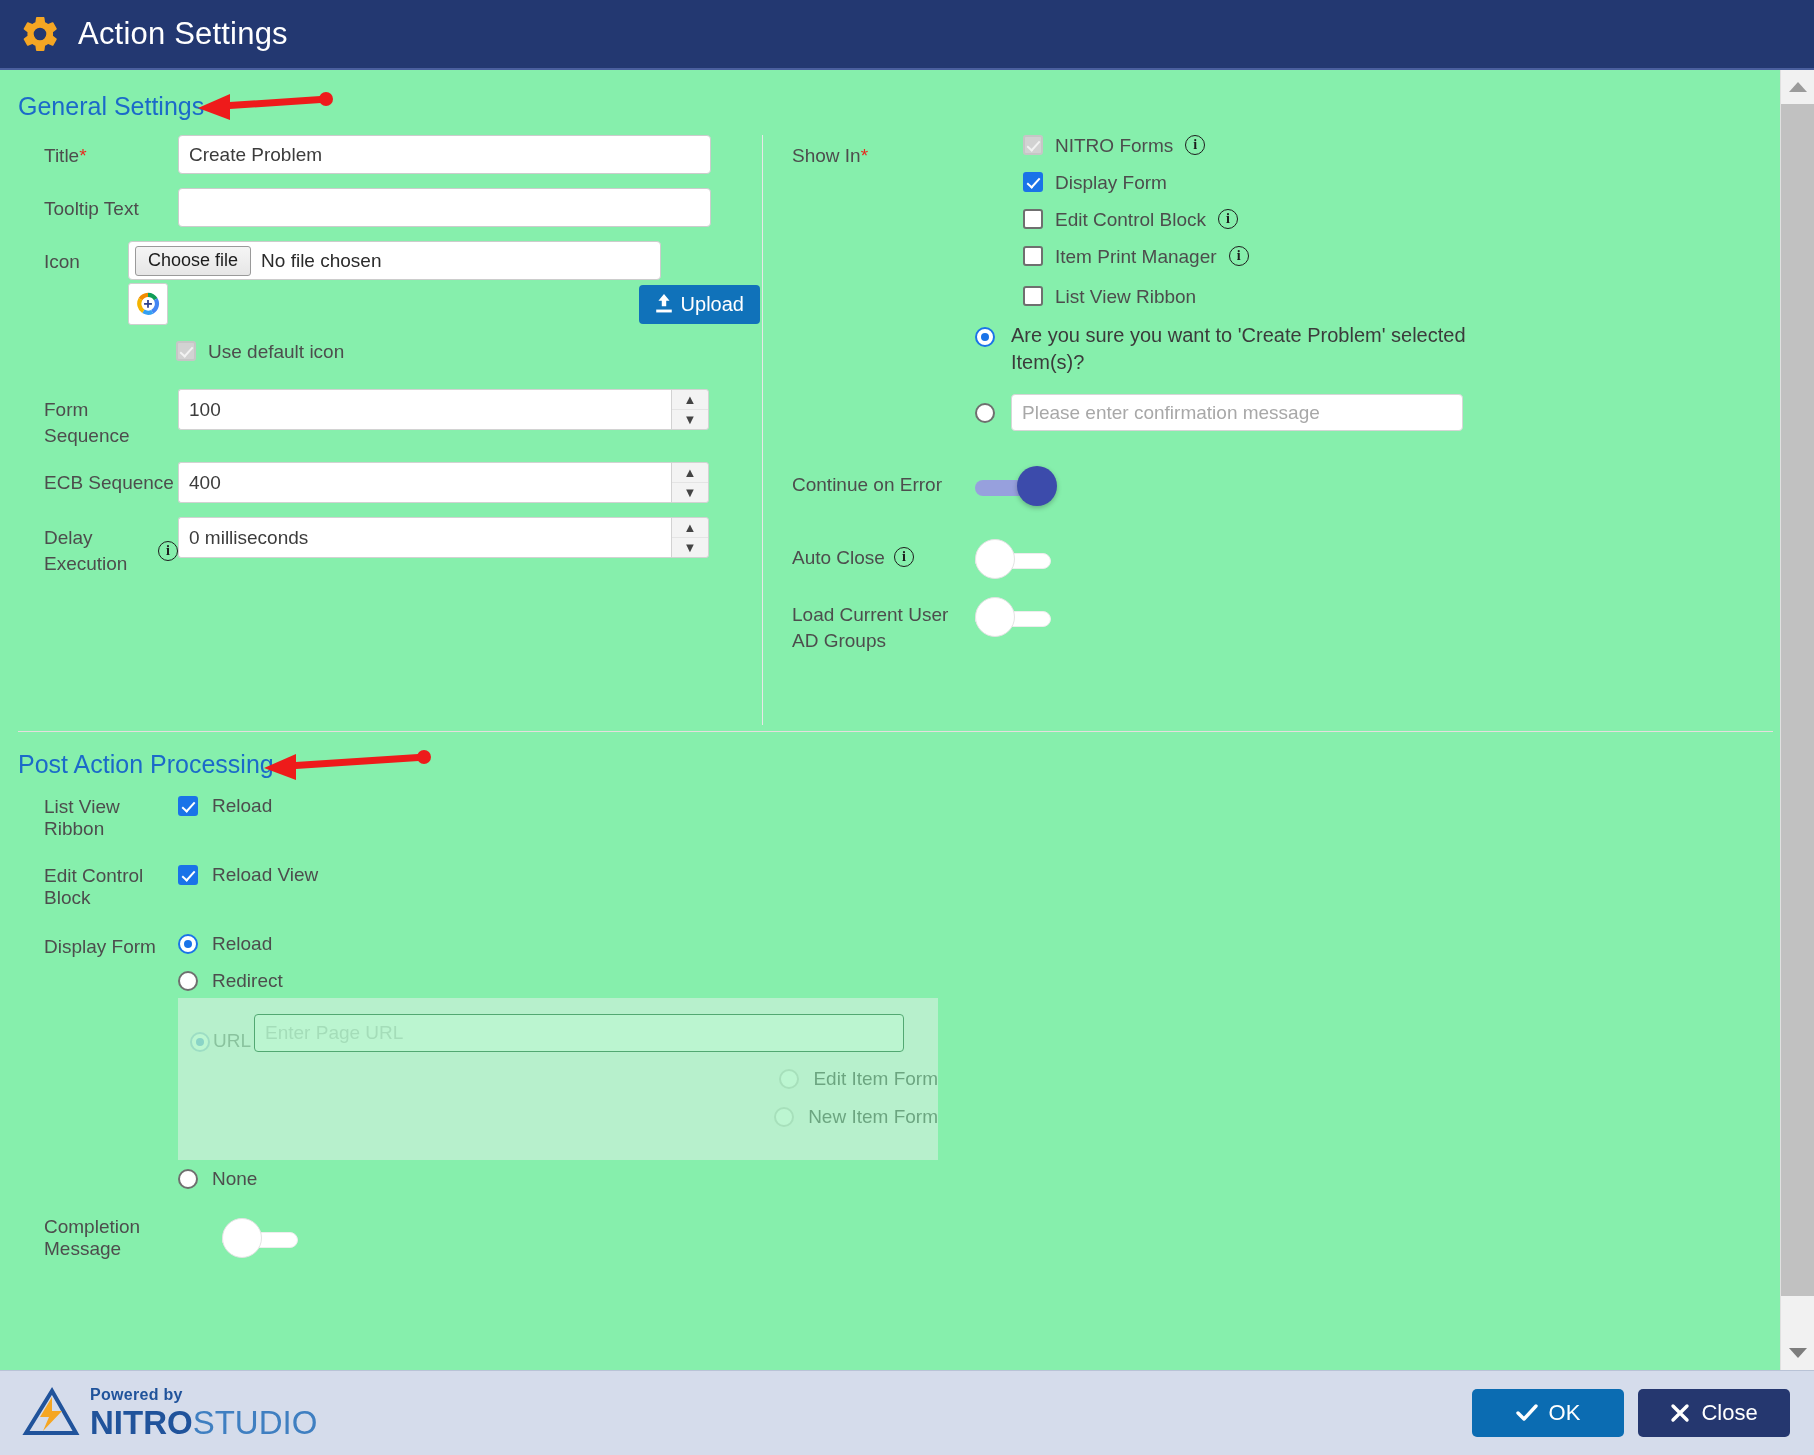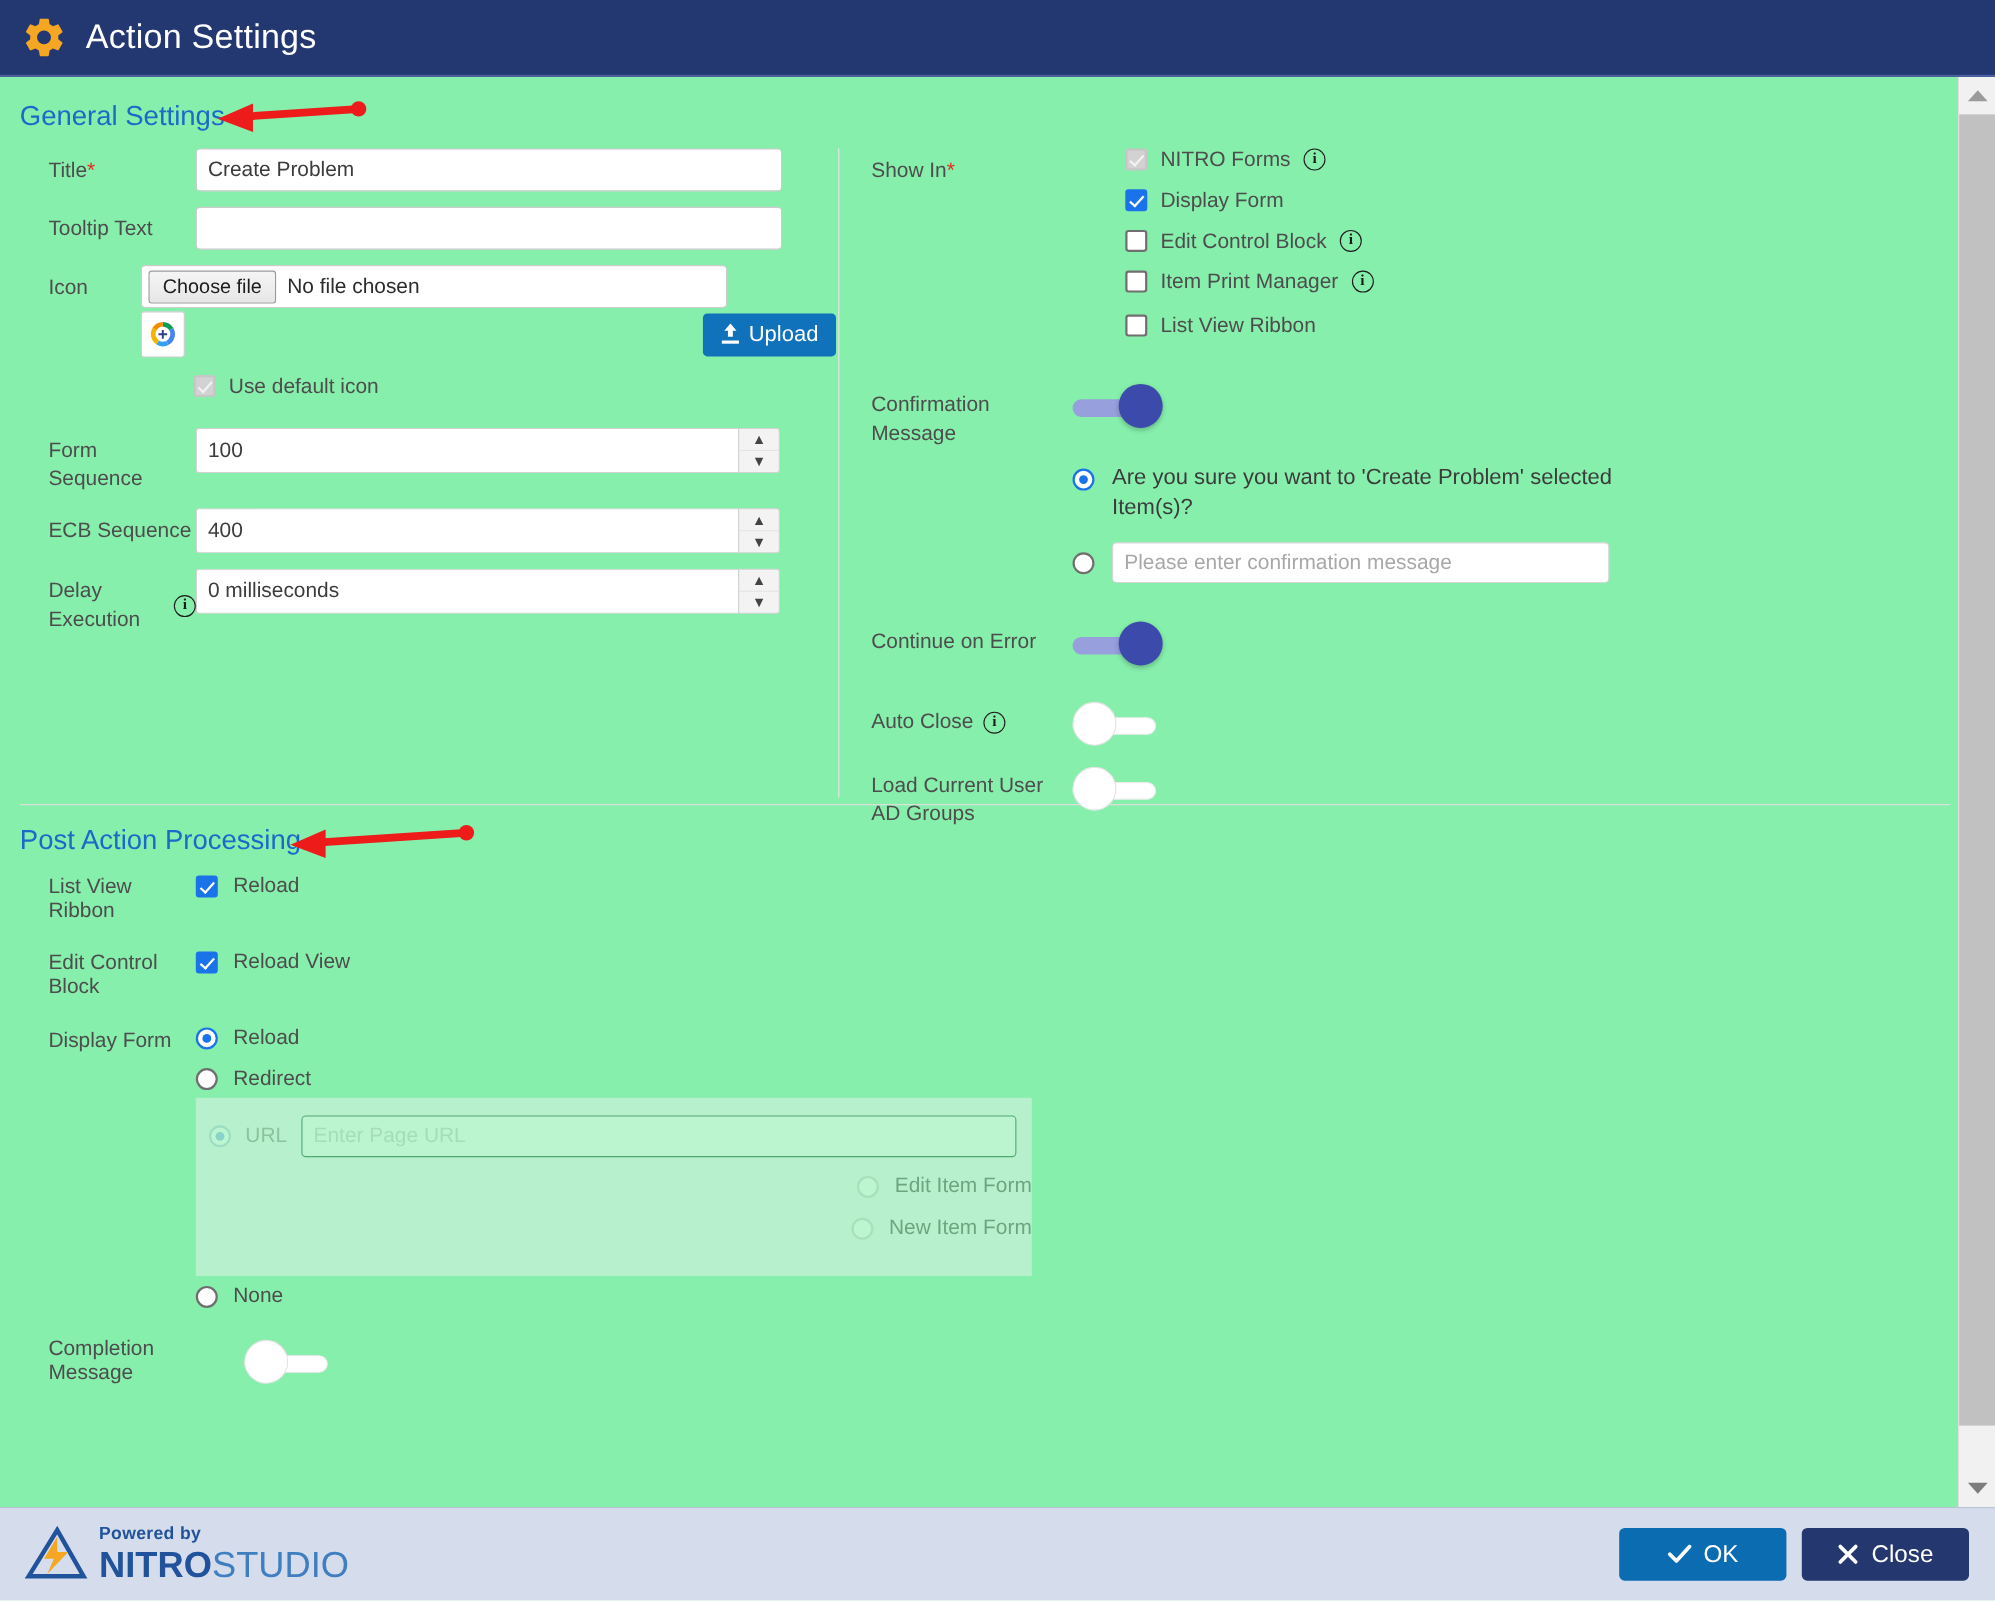--- a/index.html
+++ b/index.html
@@ -245,21 +245,21 @@
   .opt { display: flex; align-items: center; gap: 14px; margin-bottom: 15px; }
   .opt .otext { font-size: 19px; color: #4d4d4d; }
 
   .redirect-panel {
     width: 760px; background: #f3f3f3;
     padding: 16px 0 16px 12px;
     margin: 6px 0 6px 0;
     opacity: .45;
   }
   .redirect-panel .opt { margin-bottom: 16px; justify-content: flex-end; }
-  .url-row { display: flex; align-items: center; gap: 13px; margin-bottom: 16px; }
+  .url-row { display: flex; align-items: flex-end; gap: 3px; margin-bottom: 16px; }
   .url-lbl { font-size: 19px; color: #8f8f8f; }
   .url-input {
     width: 650px; height: 38px;
     border: 1px solid #14532d; border-radius: 4px;
     background: #fdfdfd; font-size: 19px; padding: 0 10px;
     outline: none; font-family: "Liberation Sans", sans-serif;
   }
   .url-input::placeholder { color: #c9c9c9; }
   .rb.faded { border-color: #b9c9e3; }
   .rb.faded.sel::after { background: #8fb4e8; }
@@ -425,30 +425,20 @@
             <span class="cbtext">Item Print Manager</span>
             <span class="info-i">i</span>
           </div>
           <div class="cbrow" style="margin-bottom:0">
             <span class="cb"></span>
             <span class="cbtext">List View Ribbon</span>
           </div>
         </div>
       </div>
 
-      <div class="rrow" style="margin-top:46px">
-        <div class="lbl lbl-right" style="padding-top:2px">
-          <div>Confirmation</div>
-          <div>Message</div>
-        </div>
-        <div class="toggle on" style="margin-top:4px">
-          <span class="track"></span>
-          <span class="knob"></span>
-        </div>
-      </div>
 
       <div style="margin-left:185px">
         <div class="conf-opt1">
           <span class="rb sel"></span>
           <span class="conf-text">Are you sure you want to 'Create Problem' selected Item(s)?</span>
         </div>
         <div class="conf-opt2">
           <span class="rb"></span>
           <input class="conf-input" type="text" placeholder="Please enter confirmation message" style="">
         </div>

